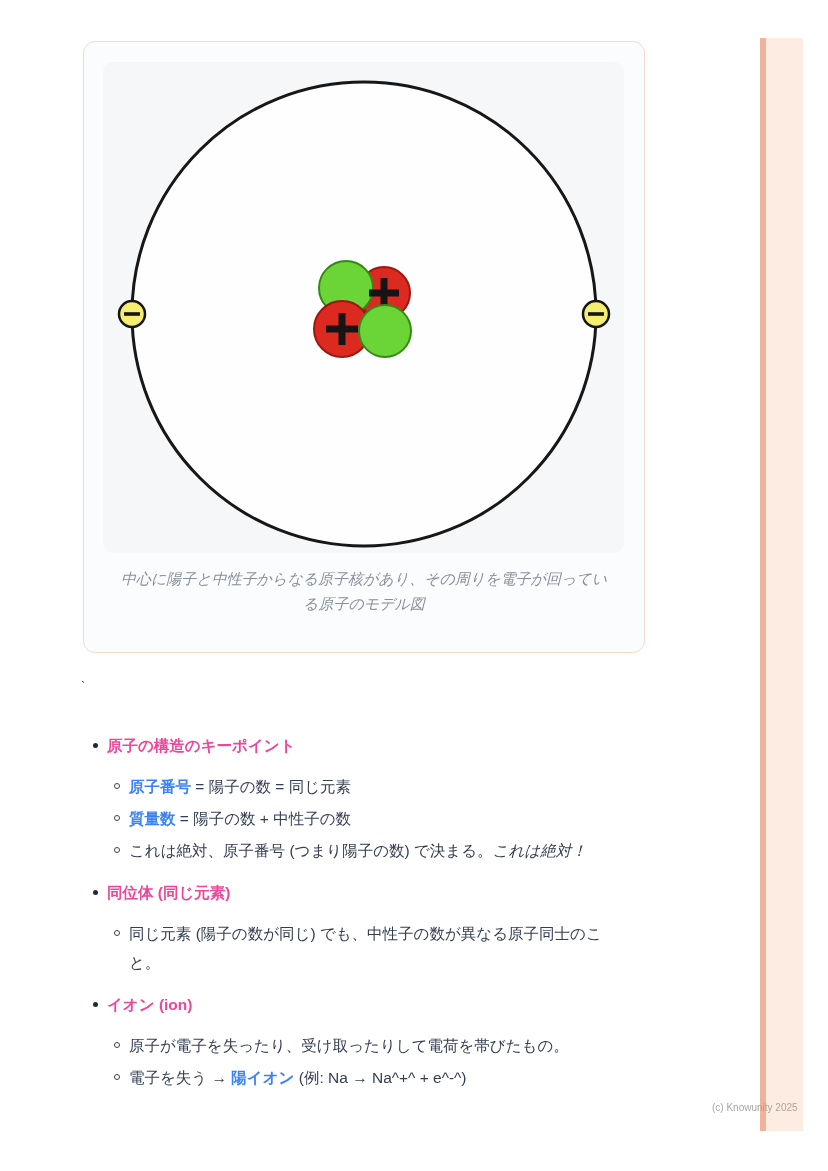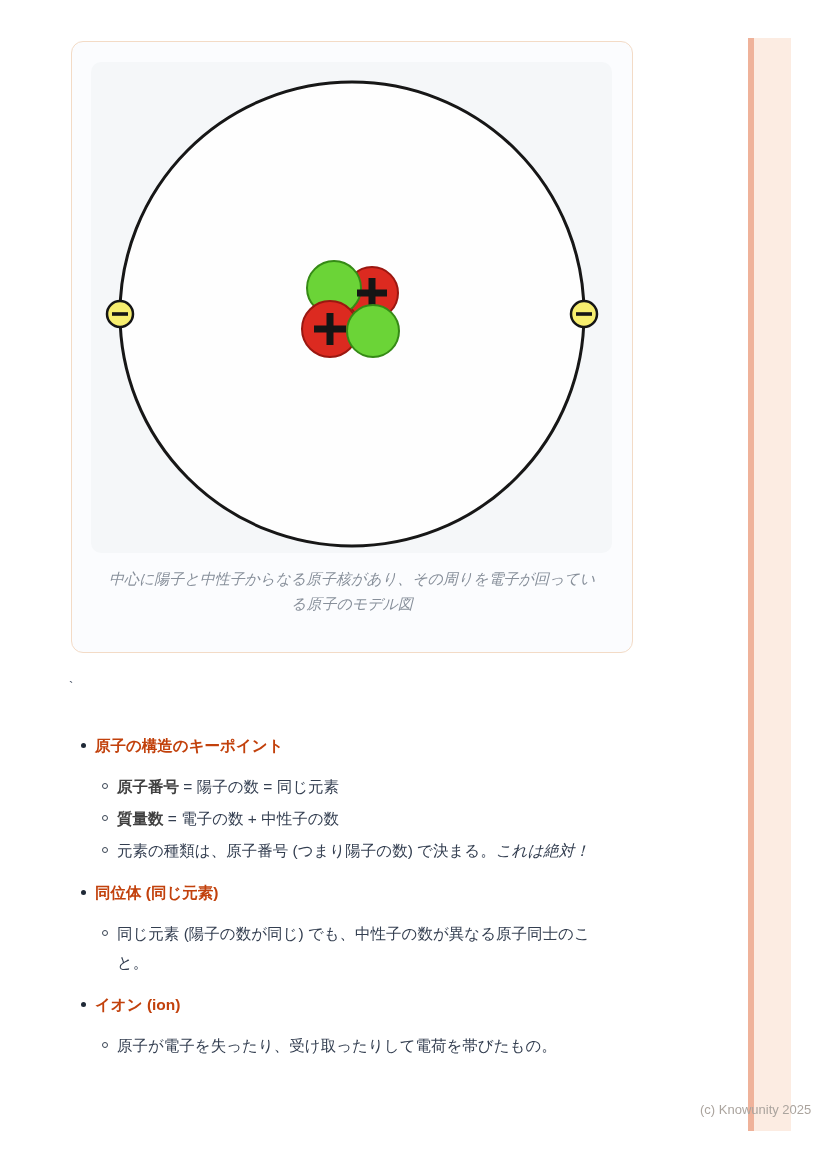--- a/index.html
+++ b/index.html
@@ -9,21 +9,21 @@
   }
   *{box-sizing:border-box;margin:0;padding:0;}
   html,body{width:828px;height:1171px;}
   body{
     background:#ffffff;
     font-family:"Liberation Sans","DejaVu Sans",sans-serif;
     color:var(--body-text);
     position:relative;
     overflow:hidden;
   }
-  .page{position:absolute;inset:0;}
+  .page{position:absolute;inset:0;margin-left:12px;}
 
   
   .figure-card{
     position:absolute;left:71px;top:41px;width:562px;height:612px;
     background:#fbfcfe;border:1.5px solid var(--card-border);border-radius:12px;
   }
   .figure-panel{
     position:absolute;left:19px;top:20px;width:521px;height:491px;
     background:#f5f7f9;border-radius:10px;overflow:hidden;
   }
@@ -33,44 +33,44 @@
     text-align:center;font-style:italic;font-size:15px;line-height:25px;
     color:var(--caption-text);
   }
 
   
   .stray{position:absolute;left:69px;top:679px;font-size:13px;color:#4a5568;}
 
   
   .notes{position:absolute;left:77px;top:731px;width:545px;font-size:15.5px;}
   .section + .section{margin-top:13px;}
-  .title-row{position:relative;padding-left:18px;font-weight:700;line-height:29px;color:#c2410c;}
+  .title-row{position:relative;padding-left:18px;font-weight:700;line-height:29px;color:#ec4899;}
   .dot{position:absolute;left:4px;top:12px;width:5px;height:5px;border-radius:50%;background:#1f2937;}
   .items{margin-top:12px;}
   .item + .item{margin-top:3px;}
   .item{position:relative;padding-left:40px;line-height:29px;width:540px;}
   .circ{position:absolute;left:25px;top:11px;width:6px;height:6px;border:1.5px solid #3a4554;border-radius:50%;}
-  .item strong{font-weight:700;color:#404040;}
+  .item strong{font-weight:700;color:#3b82f6;}
   .item em{font-style:italic;}
   code.badge{
     font-family:"DejaVu Sans Mono","Liberation Mono",monospace;
     font-size:12.5px;color:var(--badge-text);background:var(--badge-bg);
     border-radius:5px;padding:2px 7px;margin:0 3px;white-space:nowrap;
   }
 
   
   .stripe{
     position:absolute;left:748px;top:38px;width:43px;height:1093px;
     background:var(--stripe-fill);border-left:6px solid var(--stripe-line);
     z-index:1;
   }
 
   
   .watermark{
-    position:absolute;left:700px;top:1102px;font-size:13px;
+    position:absolute;left:700px;top:1102px;font-size:10px;
     color:var(--watermark);z-index:2;white-space:nowrap;
   }
 </style>
 </head>
 <body>
 
 <div class="page">
 
   <div class="figure-card">
     <div class="figure-panel">
@@ -101,34 +101,35 @@
     <div class="figure-caption">中心に陽子と中性子からなる原子核があり、その周りを電子が回っている原子のモデル図</div>
   </div>
 
   <div class="stray">`</div>
 
   <div class="notes">
       <div class="section">
         <div class="title-row"><span class="dot"></span><span class="title-text">原子の構造のキーポイント</span></div>
         <div class="items">
           <div class="item"><span class="circ"></span><span class="item-text"><strong>原子番号</strong><span> = 陽子の数 = 同じ元素</span></span></div>
-          <div class="item"><span class="circ"></span><span class="item-text"><strong>質量数</strong><span> = 電子の数 + 中性子の数</span></span></div>
-          <div class="item"><span class="circ"></span><span class="item-text"><span>元素の種類は、原子番号 (つまり陽子の数) で決まる。</span><em>これは絶対！</em></span></div>
+          <div class="item"><span class="circ"></span><span class="item-text"><strong>質量数</strong><span> = 陽子の数 + 中性子の数</span></span></div>
+          <div class="item"><span class="circ"></span><span class="item-text"><span>これは絶対、原子番号 (つまり陽子の数) で決まる。</span><em>これは絶対！</em></span></div>
         </div>
       </div>
       <div class="section">
         <div class="title-row"><span class="dot"></span><span class="title-text">同位体 (同じ元素)</span></div>
         <div class="items">
           <div class="item"><span class="circ"></span><span class="item-text"><span>同じ元素 (陽子の数が同じ) でも、中性子の数が異なる原子同士のこと。</span></span></div>
         </div>
       </div>
       <div class="section">
         <div class="title-row"><span class="dot"></span><span class="title-text">イオン (ion)</span></div>
         <div class="items">
           <div class="item"><span class="circ"></span><span class="item-text"><span>原子が電子を失ったり、受け取ったりして電荷を帯びたもの。</span></span></div>
+          <div class="item"><span class="circ"></span><span class="item-text"><span>電子を失う → </span><strong>陽イオン</strong><span> (例: Na → Na^+^ + e^-^)</span></span></div>
         </div>
       </div>
     </div>
 
   <div class="stripe"></div>
 
   <div class="watermark">(c) Knowunity 2025</div>
 
 </div>
 

